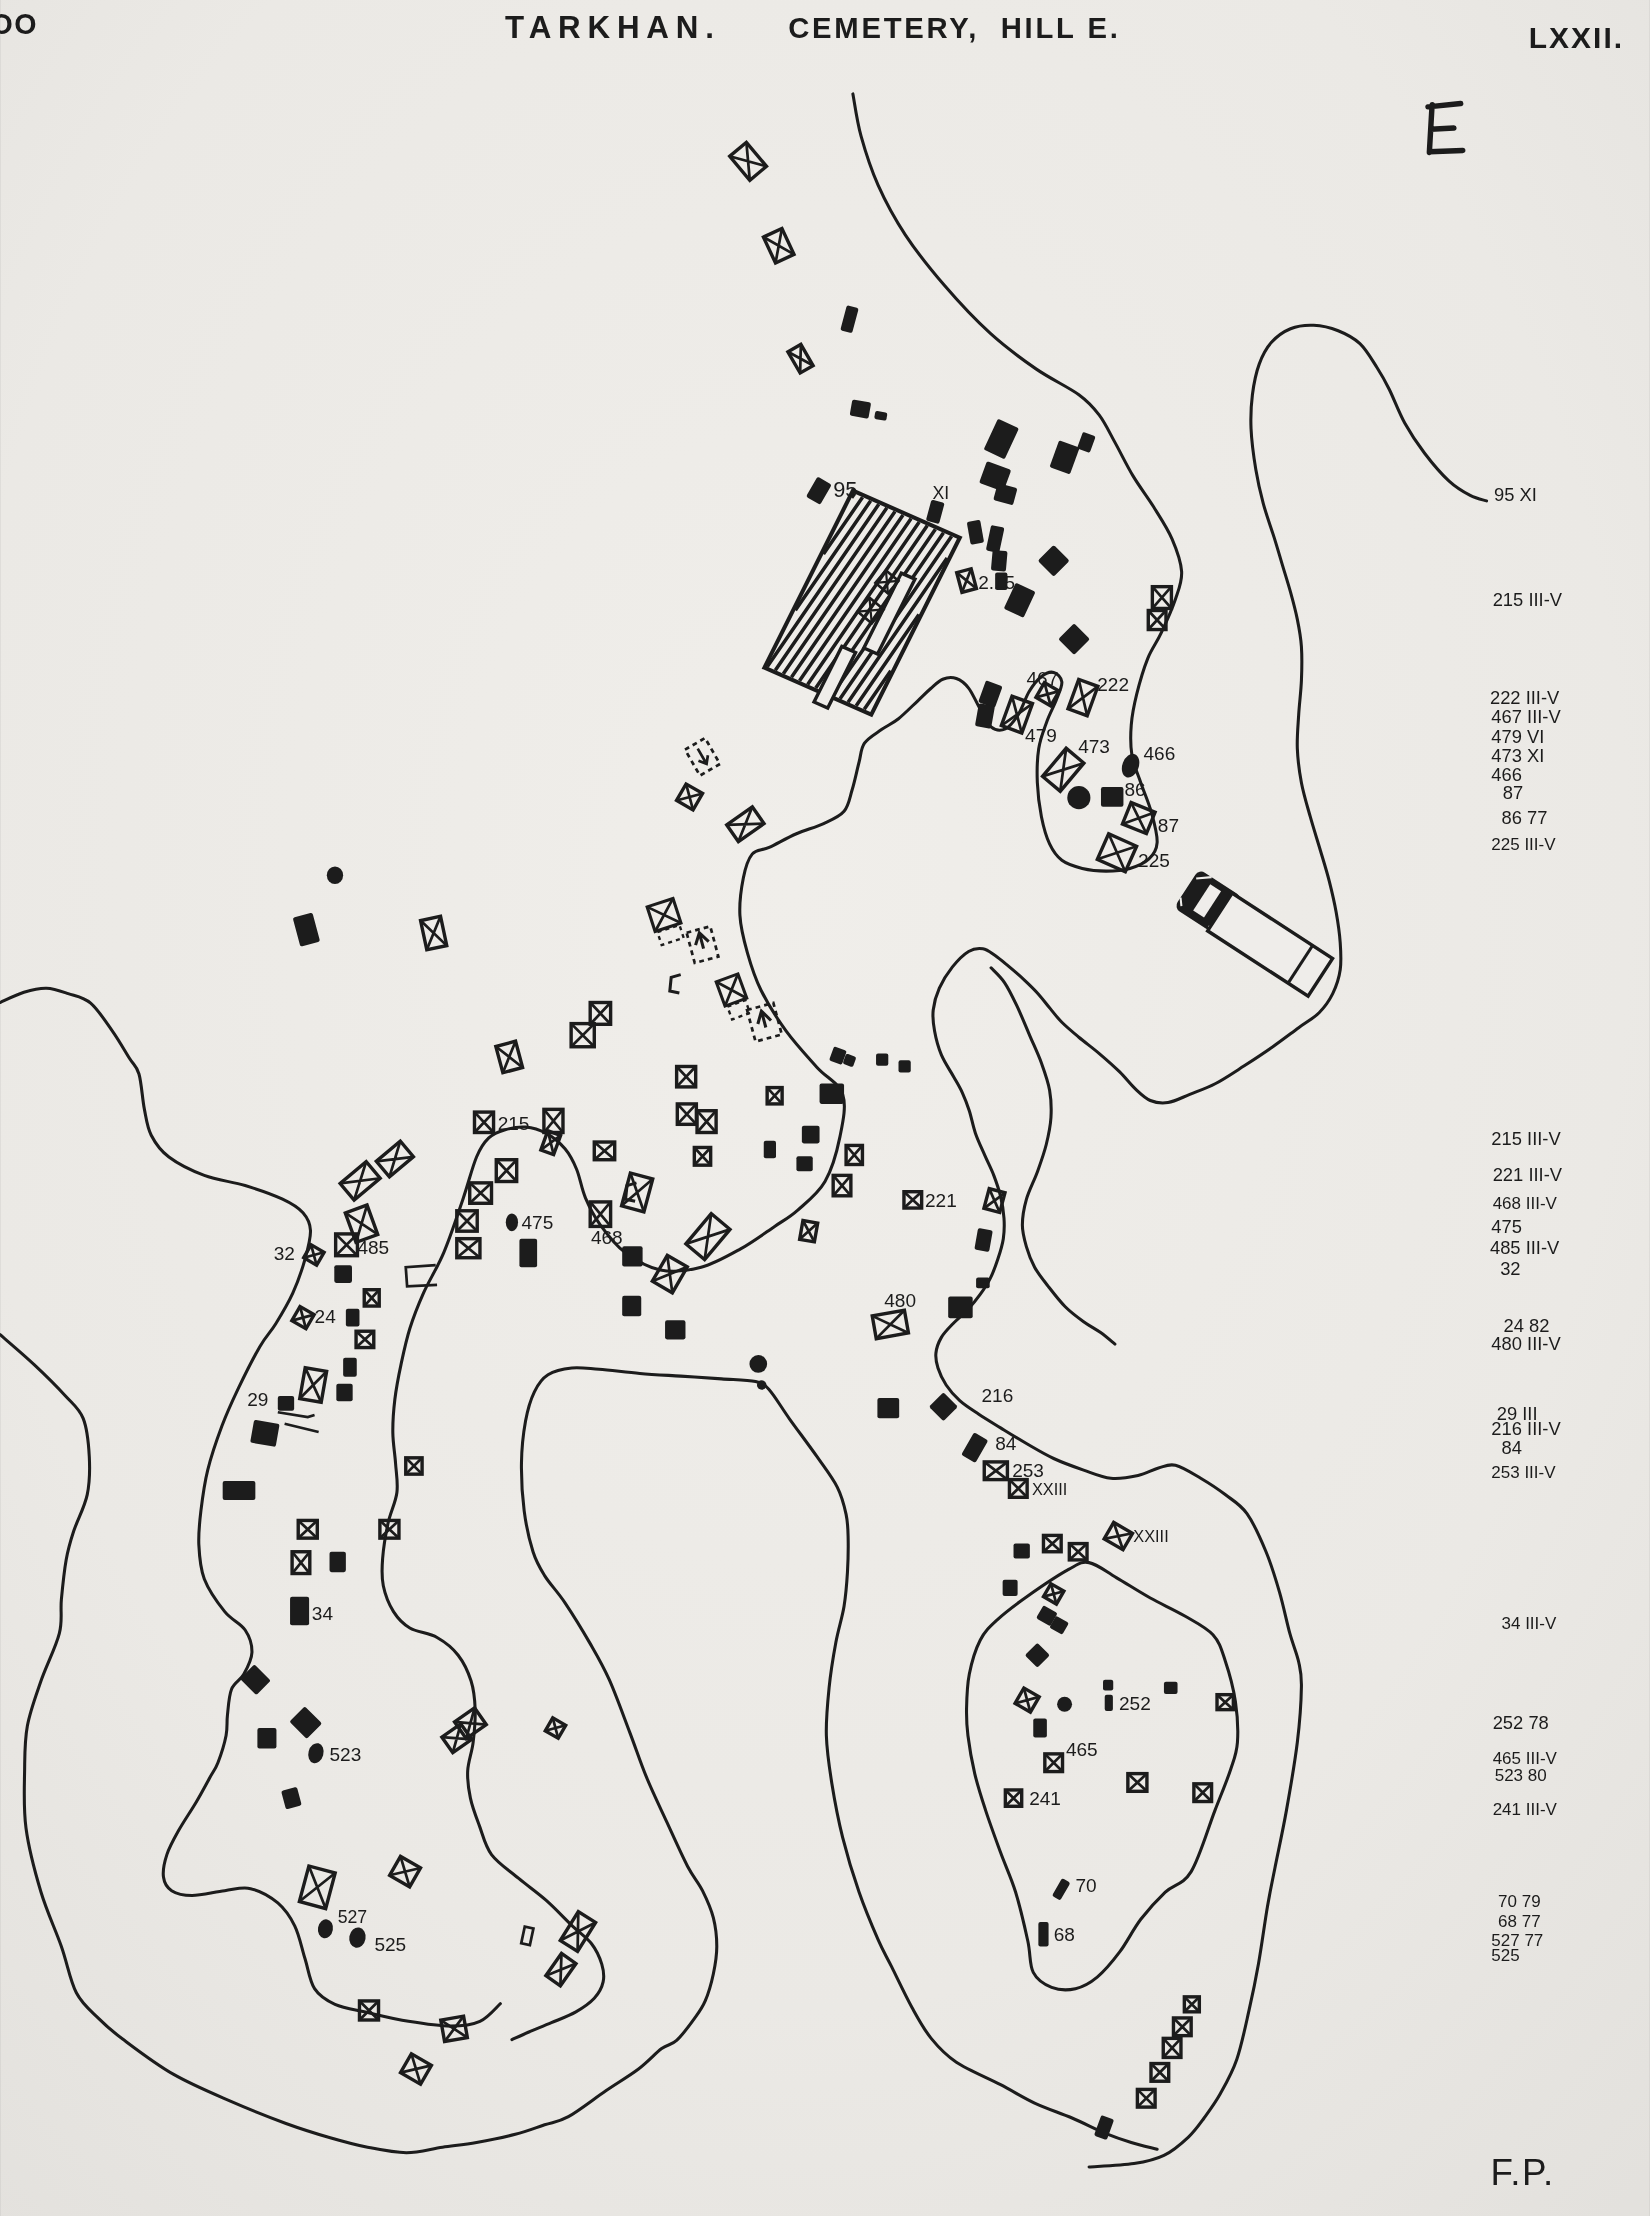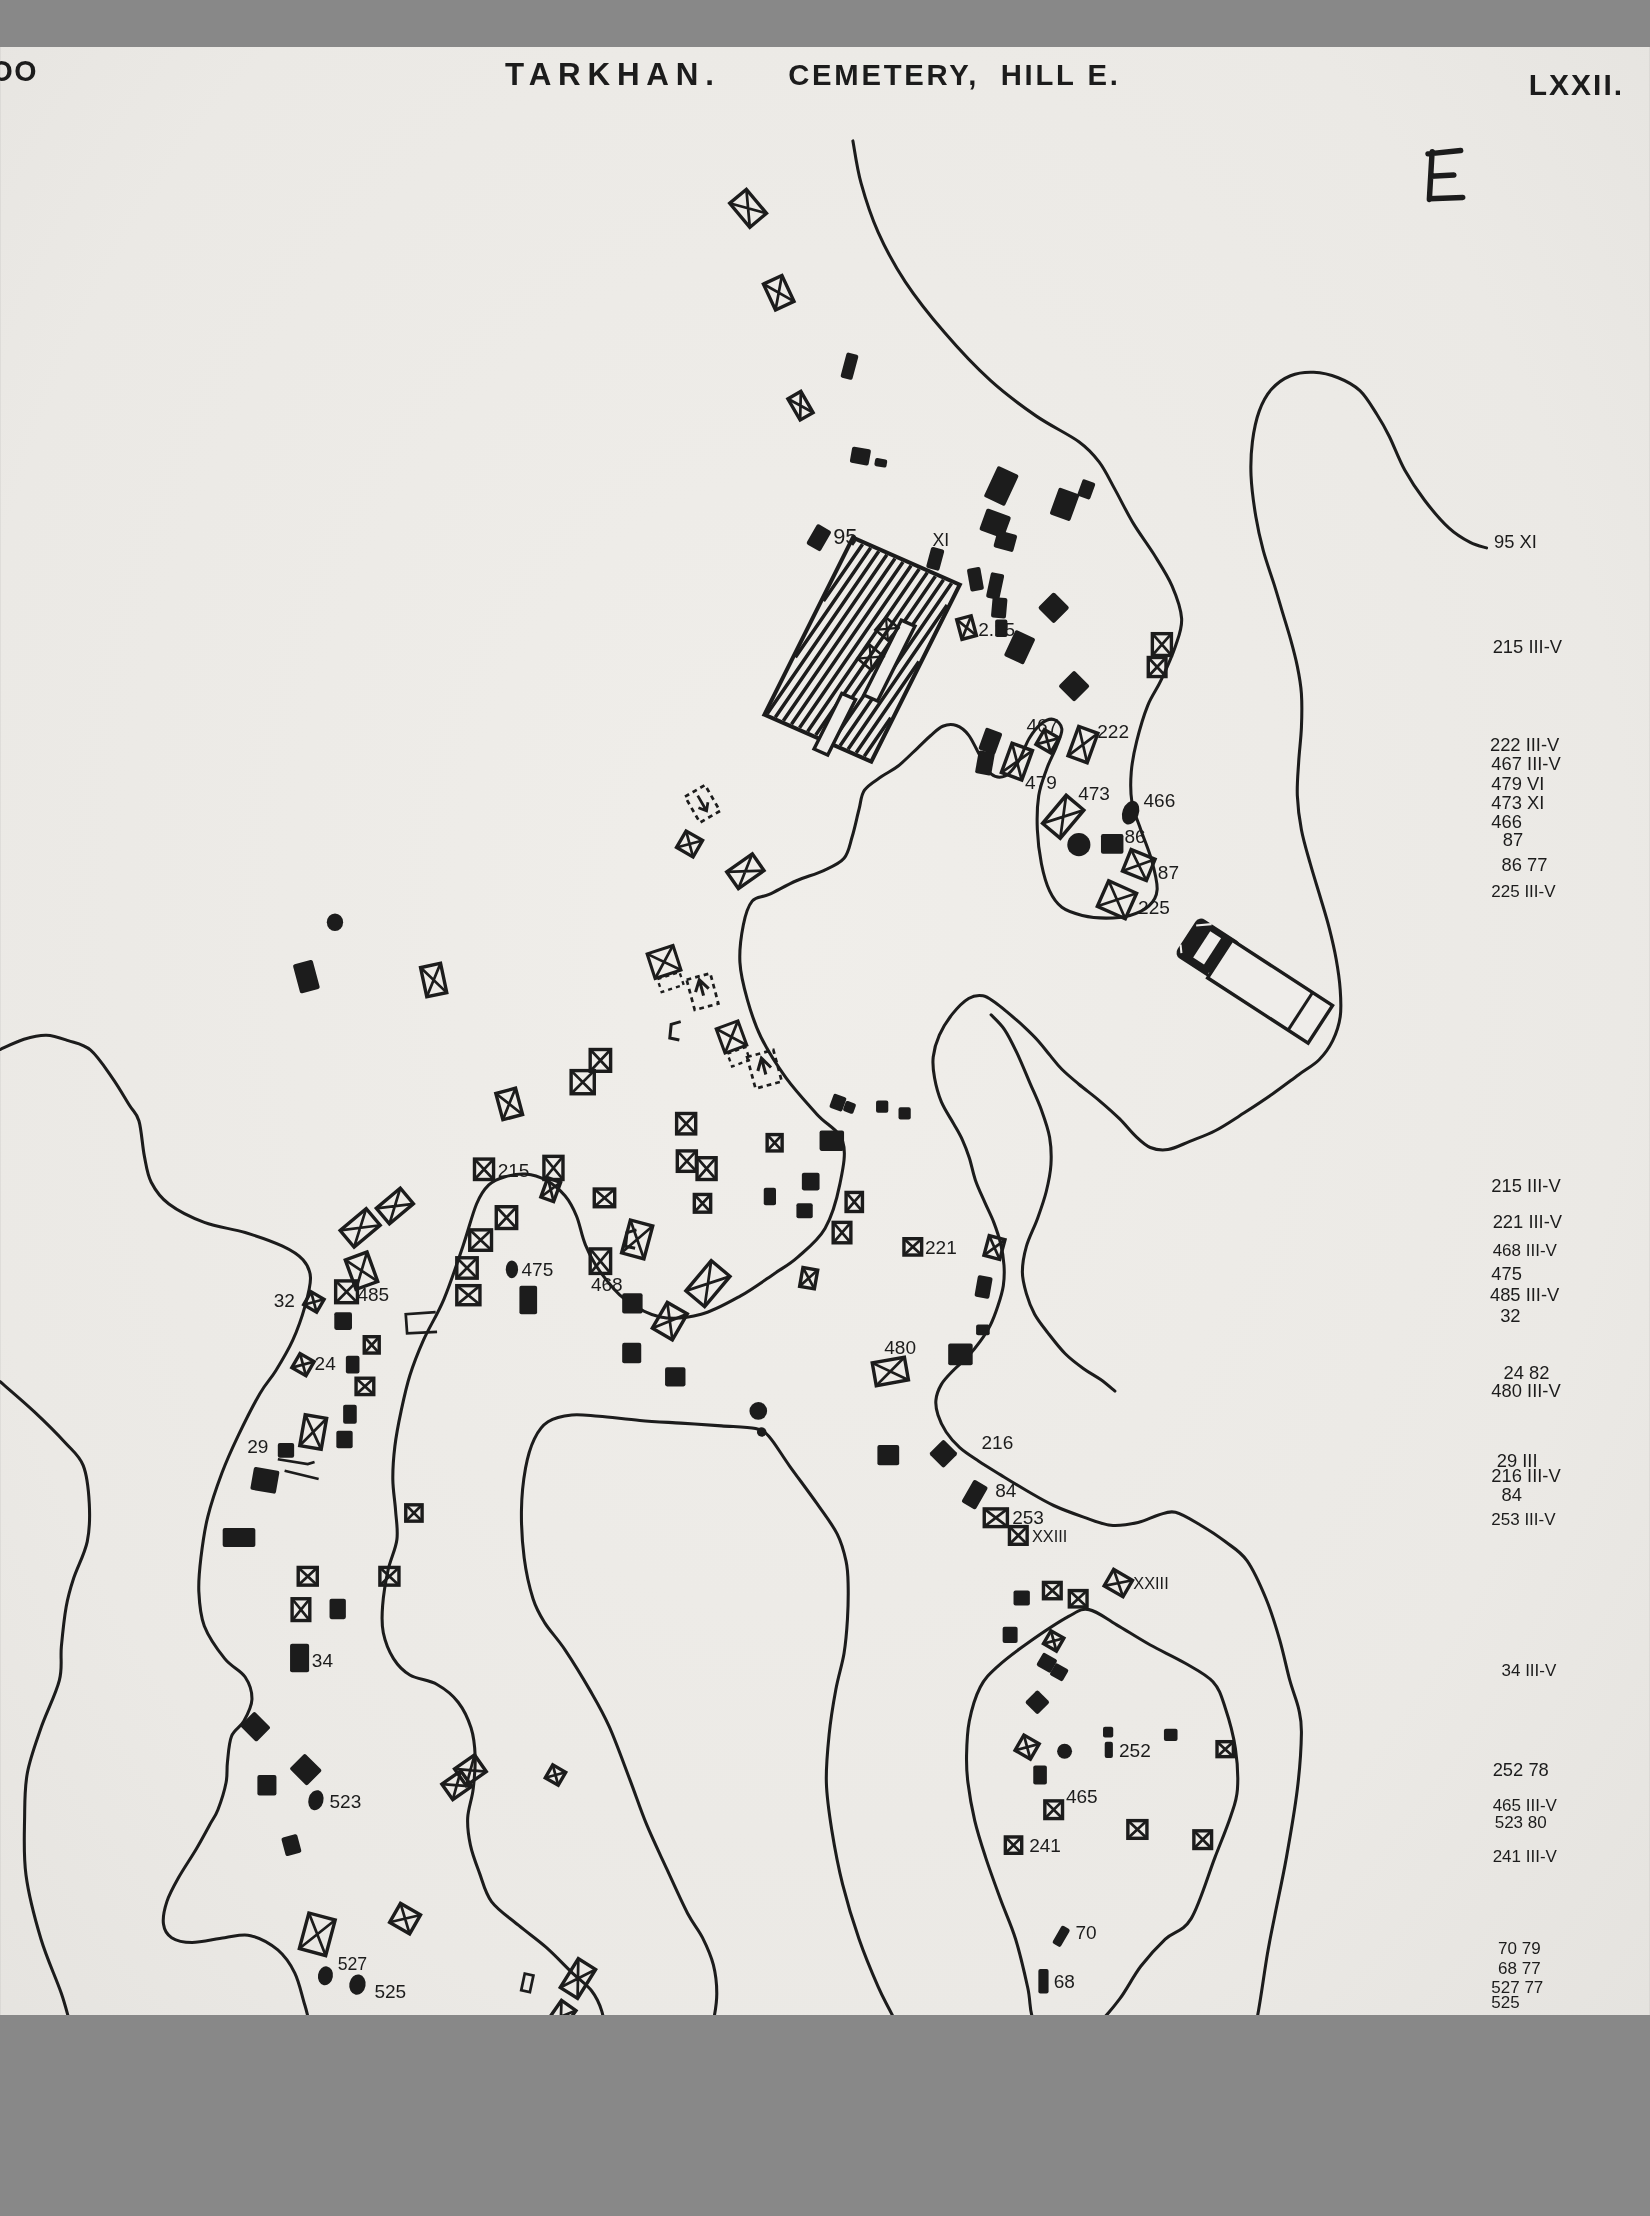--- a/index.html
+++ b/index.html
@@ -1,14 +1,14 @@
 <!DOCTYPE html>
 <html style="font-size:11px"><head><meta charset="utf-8"><title>Tarkhan Cemetery Hill E</title>
 <style>html,body{margin:0;padding:0;background:#888;}
-#page{width:1650px;height:1968px;position:relative;margin-top:47px;}</style></head>
+#page{width:1650px;height:2216px;position:relative;}</style></head>
 <body>
 <div id="page">
 <svg width="1650" height="2216" viewBox="0 0 2424 3256">
 <defs>
 <radialGradient id="paper" cx="48%" cy="40%" r="78%">
 <stop offset="0%" stop-color="#f0eeea"></stop>
 <stop offset="65%" stop-color="#ebe9e5"></stop>
 <stop offset="100%" stop-color="#e3e1dd"></stop>
 </radialGradient>
 </defs>

